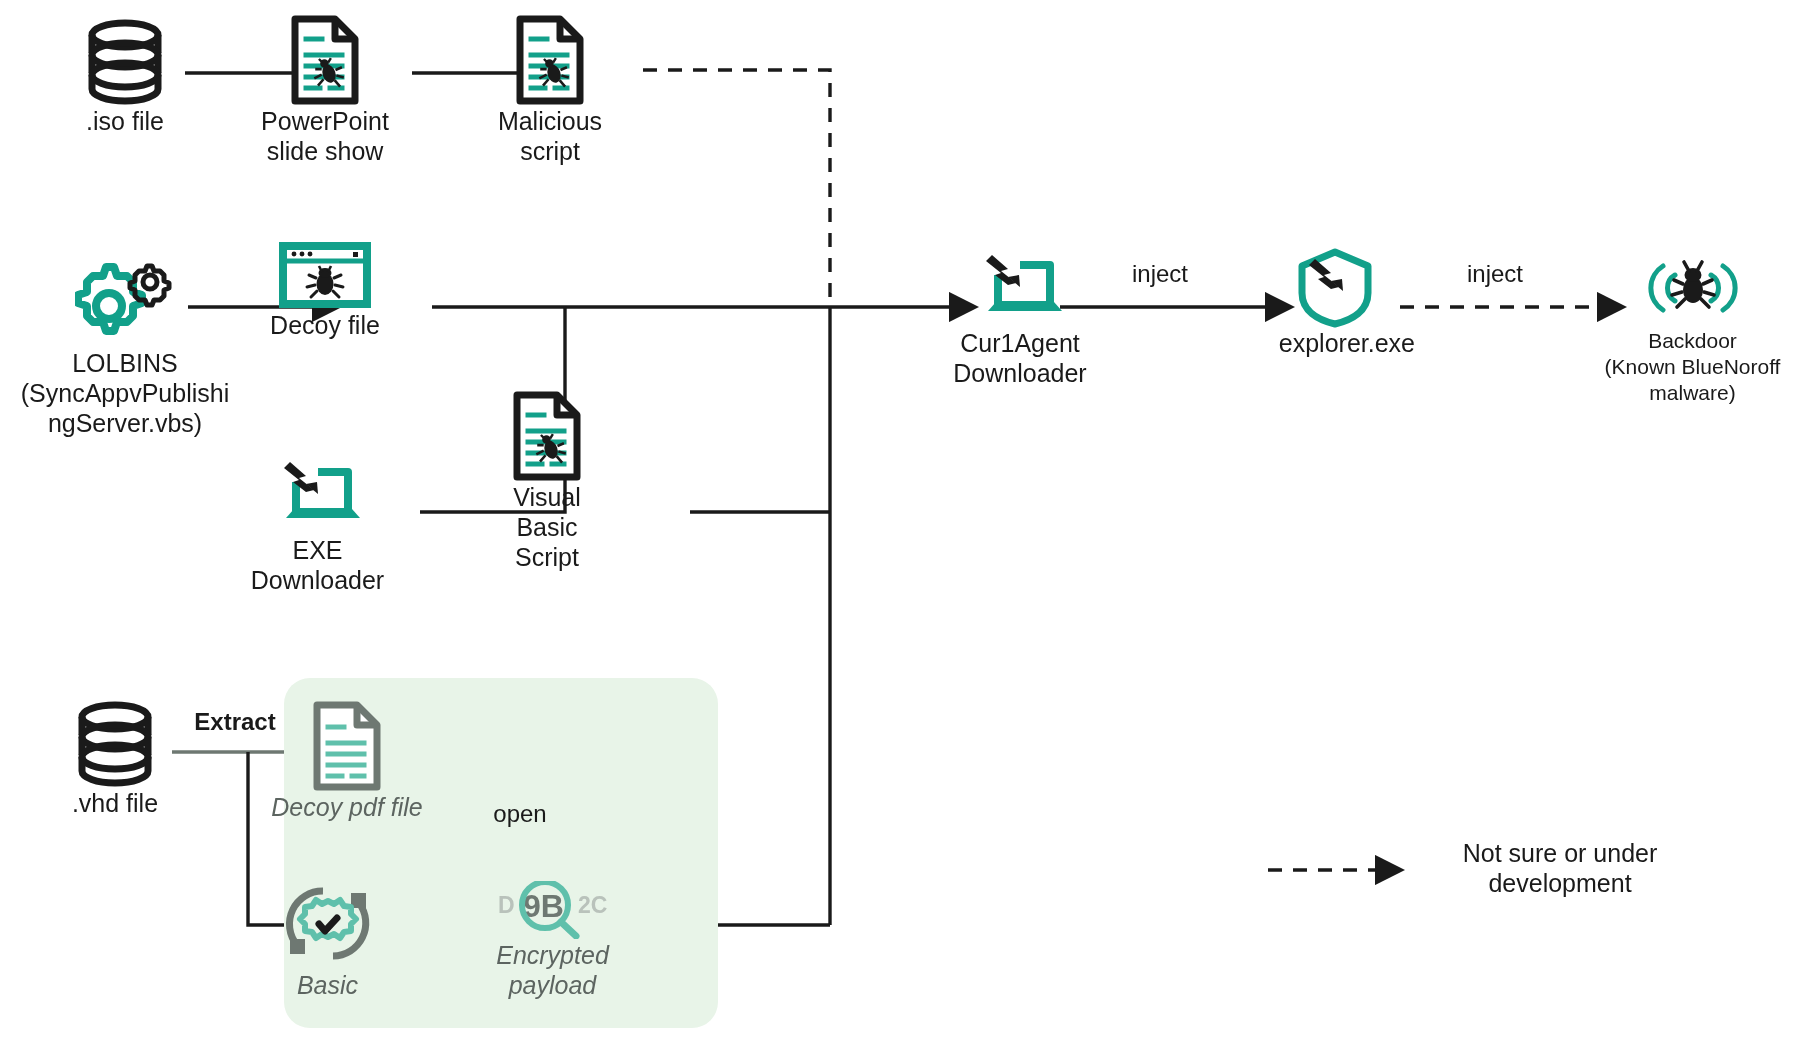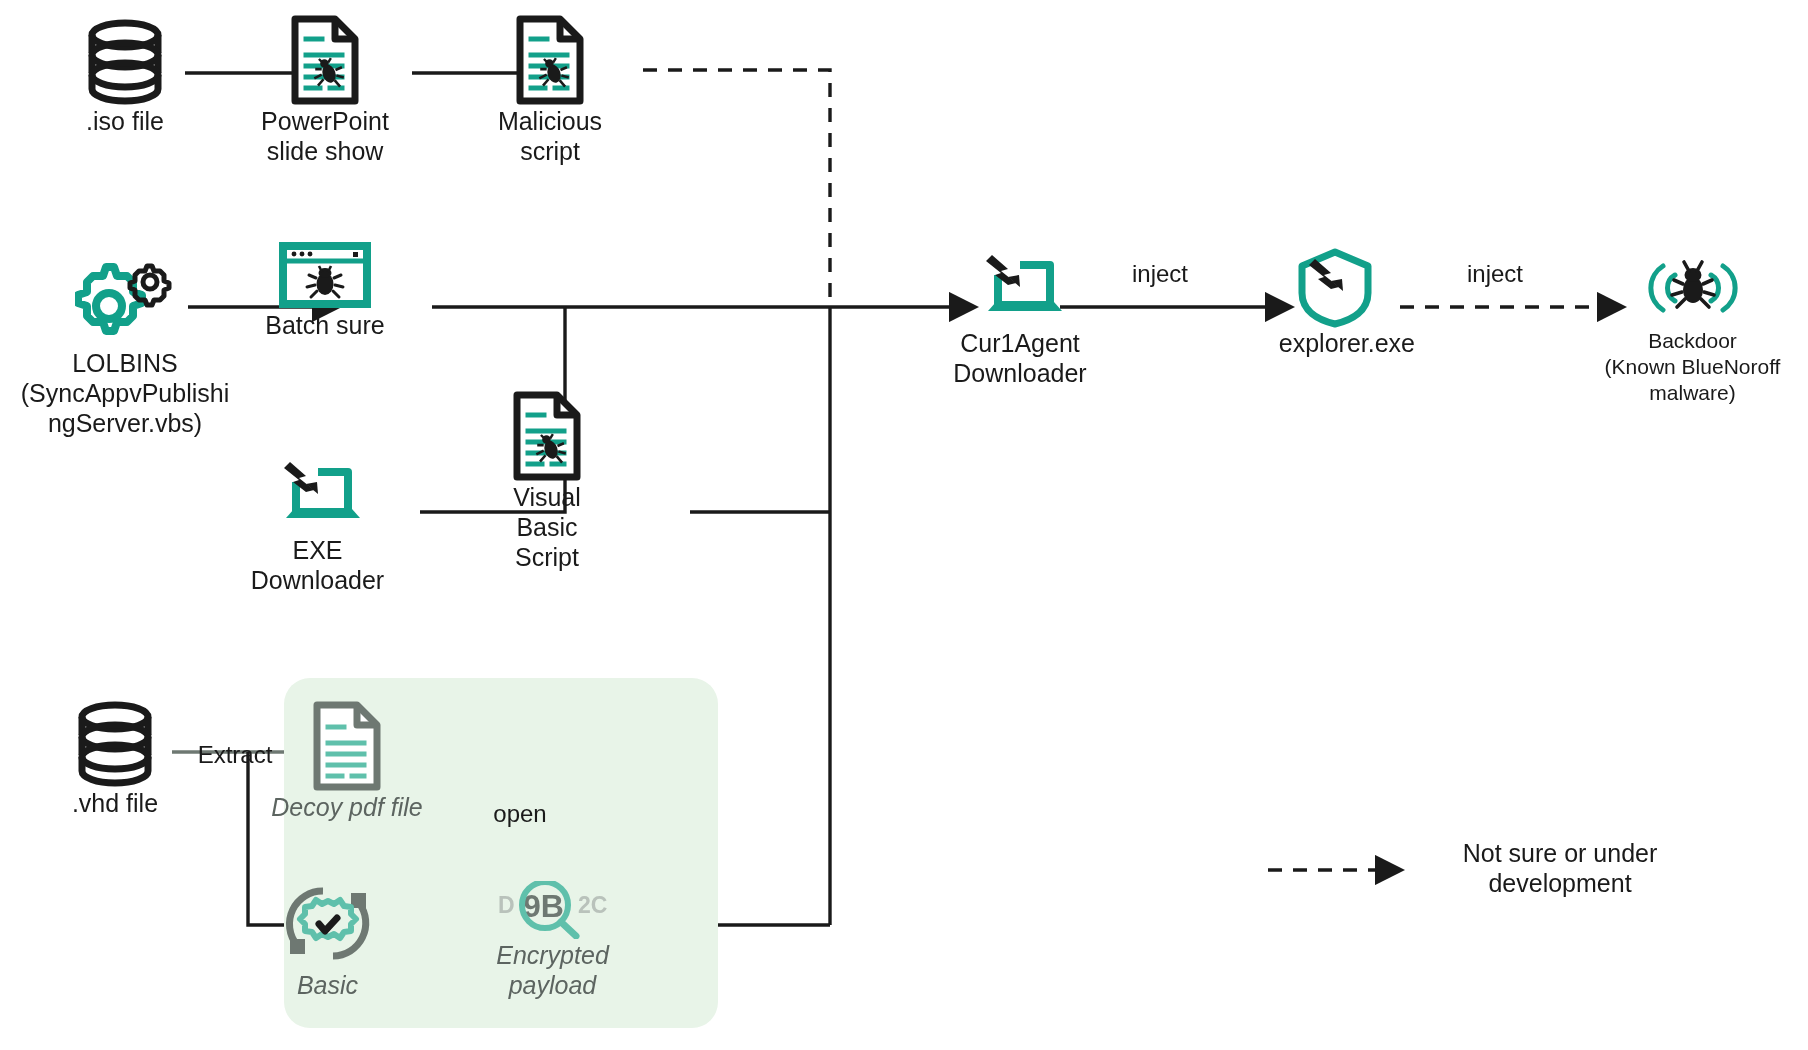--- a/index.html
+++ b/index.html
@@ -176,21 +176,21 @@
           <ellipse cx="13" cy="16" rx="8.5" ry="11"></ellipse>
           <ellipse cx="13" cy="5" rx="6.5" ry="5"></ellipse>
           <path d="M7 -2 l3 6 M19 -2 l-3 6" stroke="#1a1a1a" stroke-width="2.6" fill="none"></path>
           <g stroke="#1a1a1a" stroke-width="3" fill="none" stroke-linecap="round">
             <path d="M4 10 l-7 -3 M3 17 l-8 2 M5 23 l-6 6"></path>
             <path d="M22 10 l7 -3 M23 17 l8 2 M21 23 l6 6"></path>
           </g>
         </g>
       </svg>
     </div>
-    <div class="label">Batch sure</div>
+    <div class="label">Decoy file</div>
   </div>
 
   <div class="node" style="left:250px;top:455px;width:135px;">
     <div class="iconbox" style="height:80px;">
       <svg width="100" height="78" viewBox="0 0 100 78">
         <path d="M28 26 v30 h52 v-40 h-30" fill="none" stroke="#12a08a" stroke-width="8" stroke-linejoin="round"></path>
         <path d="M18 62 h74 l-8 -9 h-58 z" fill="#12a08a"></path>
         <path d="M22 4 l10 14 l7 -5 l-4 16 l14 -4 l-5 7 l13 9" fill="none" stroke="#1a1a1a" stroke-width="0"></path>
         <g fill="#1a1a1a">
           <path d="M22 6 L38 20 L31 22 L46 34 L38 36 L25 26 L31 24 L16 12 Z"></path>
@@ -344,21 +344,21 @@
         <circle cx="57" cy="24" r="23" fill="none" stroke="#5fc0ab" stroke-width="6"></circle>
         <line x1="73" y1="41" x2="88" y2="55" stroke="#5fc0ab" stroke-width="7" stroke-linecap="round"></line>
       </svg>
     </div>
     <div class="label grey">Encrypted
 payload</div>
   </div>
 
   <div class="edgelabel" style="left:1085px;top:260px;width:150px;">inject</div>
   <div class="edgelabel" style="left:1420px;top:260px;width:150px;">inject</div>
-  <div class="edgelabel" style="left:175px;top:741px;width:120px;">Extract</div>
+  <div class="edgelabel" style="left:175px;top:708px;width:120px;font-weight:bold;">Extract</div>
   <div class="edgelabel" style="left:465px;top:800px;width:110px;">open</div>
 
   <div class="node" style="left:1400px;top:838px;width:320px;">
     <div class="label">Not sure or under
 development</div>
   </div>
 
 </div>
 
 </body></html>

